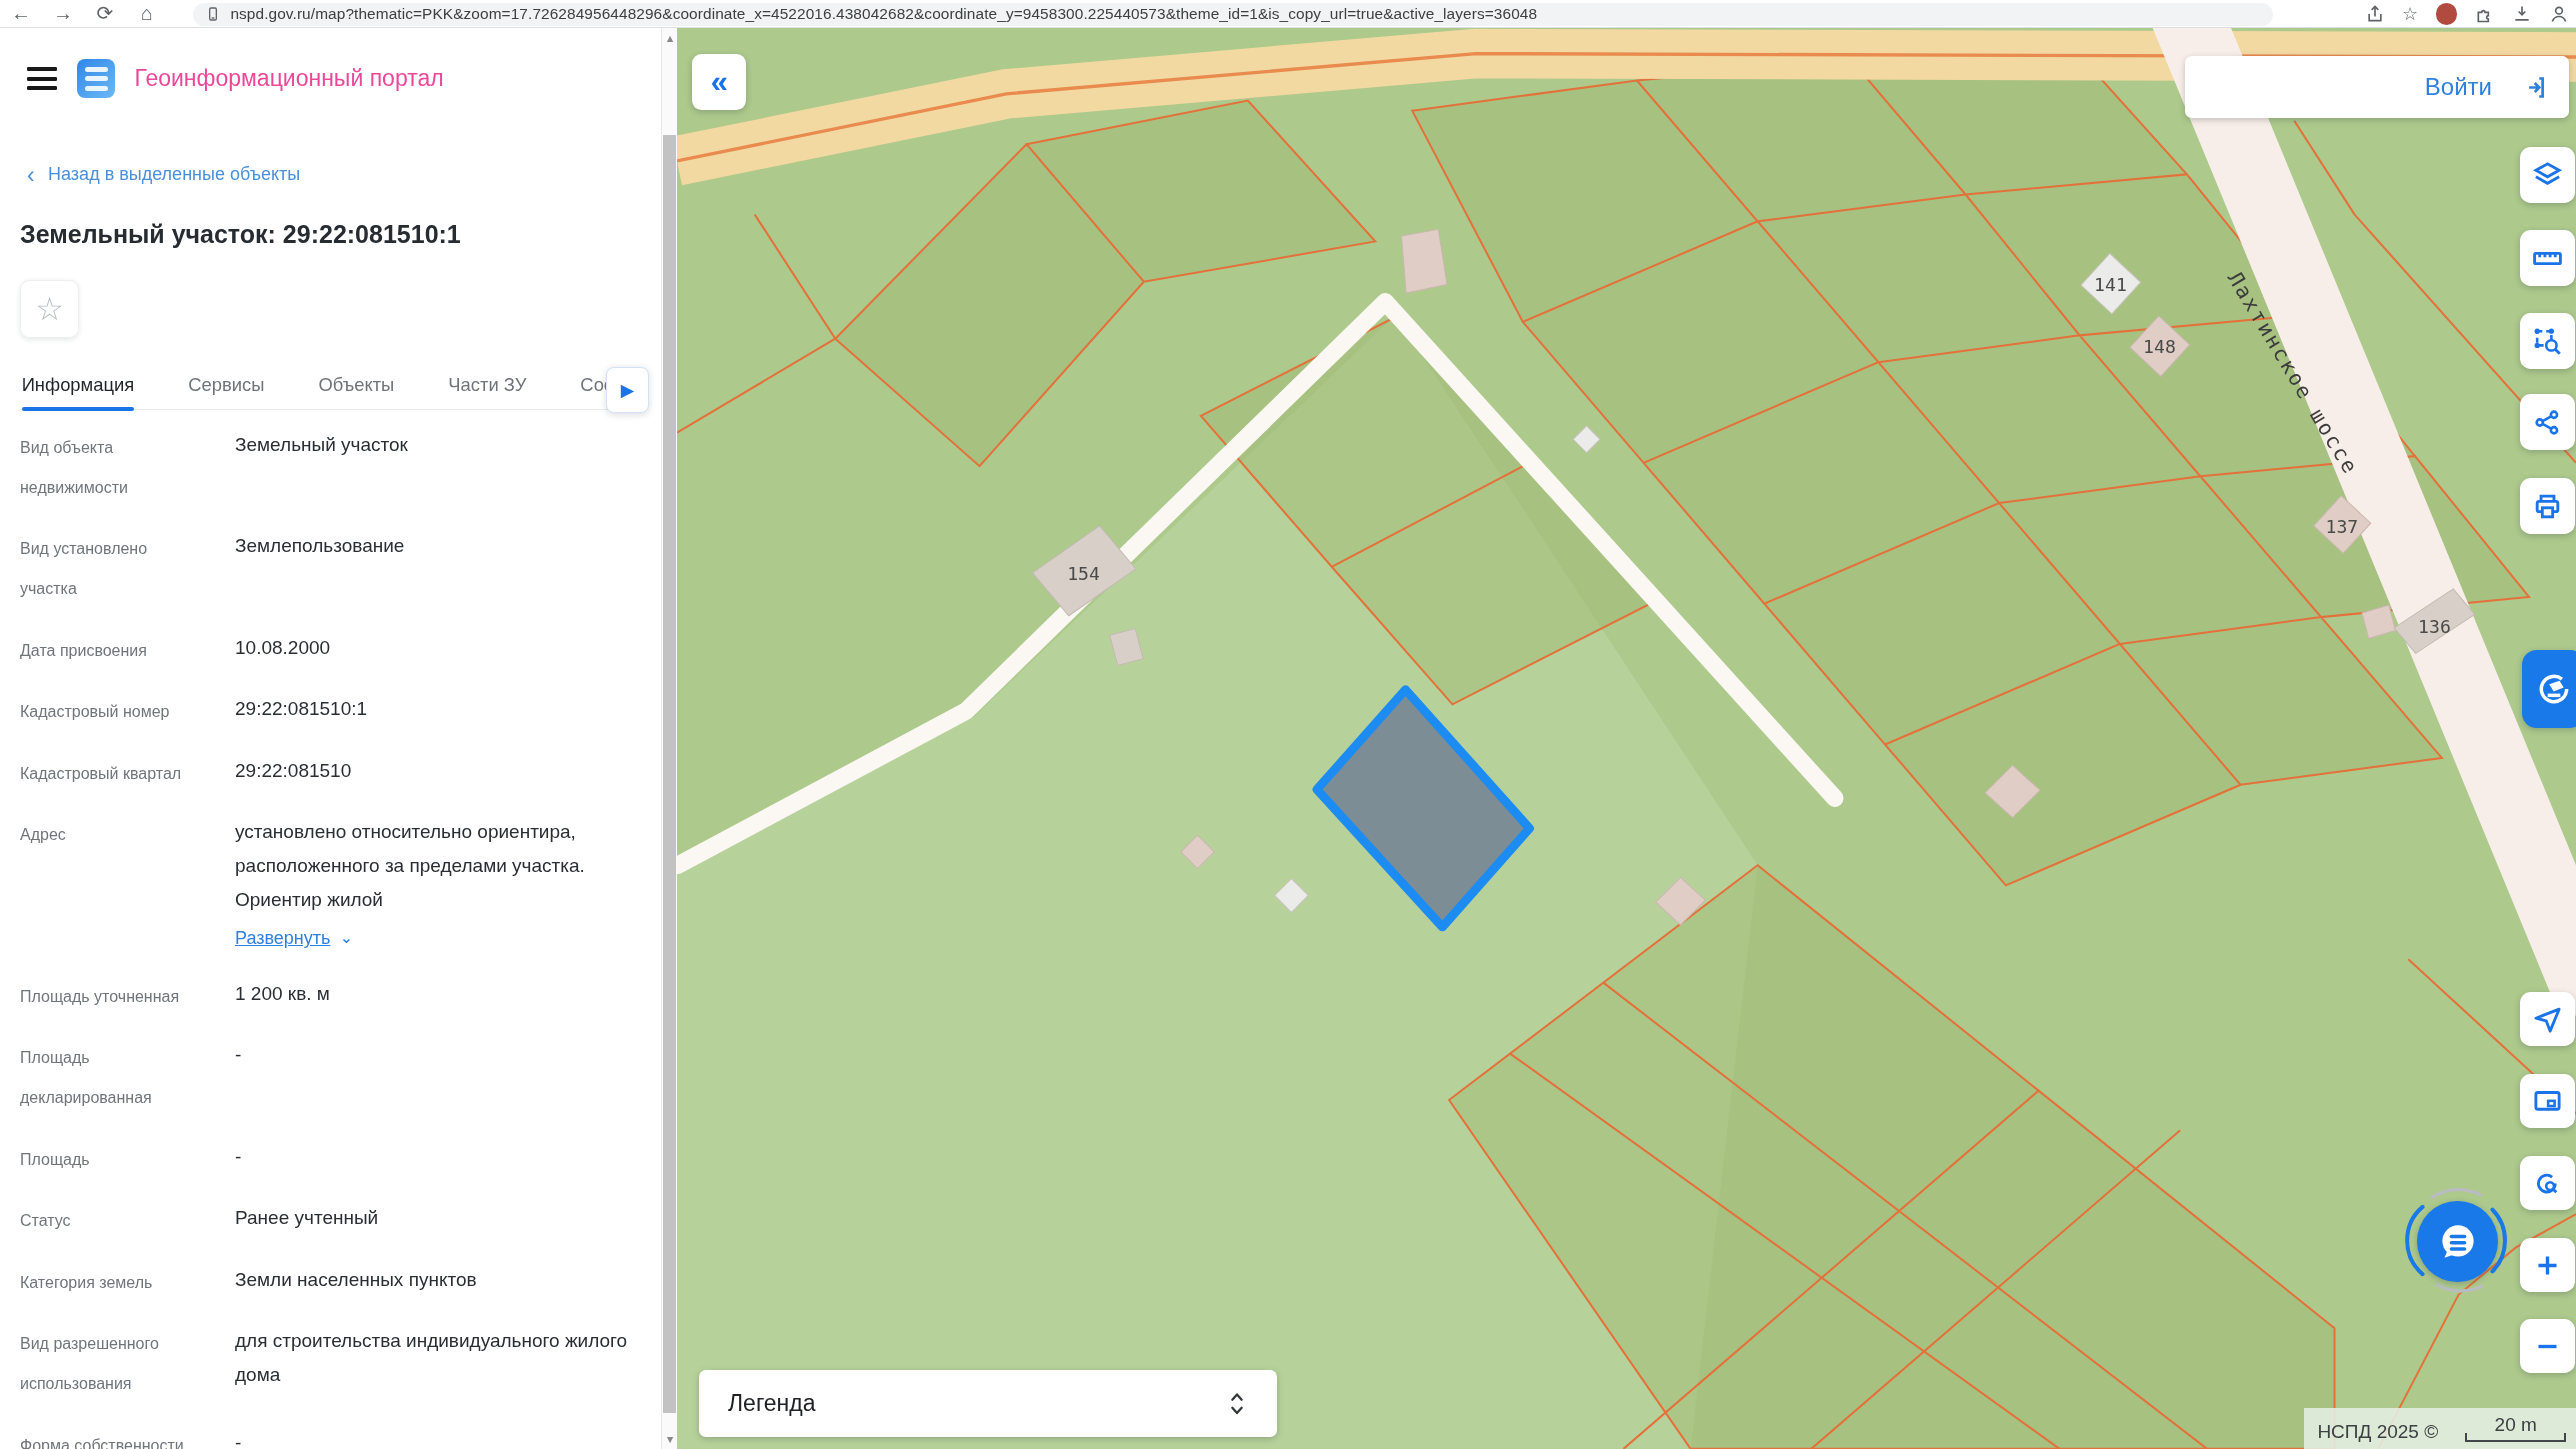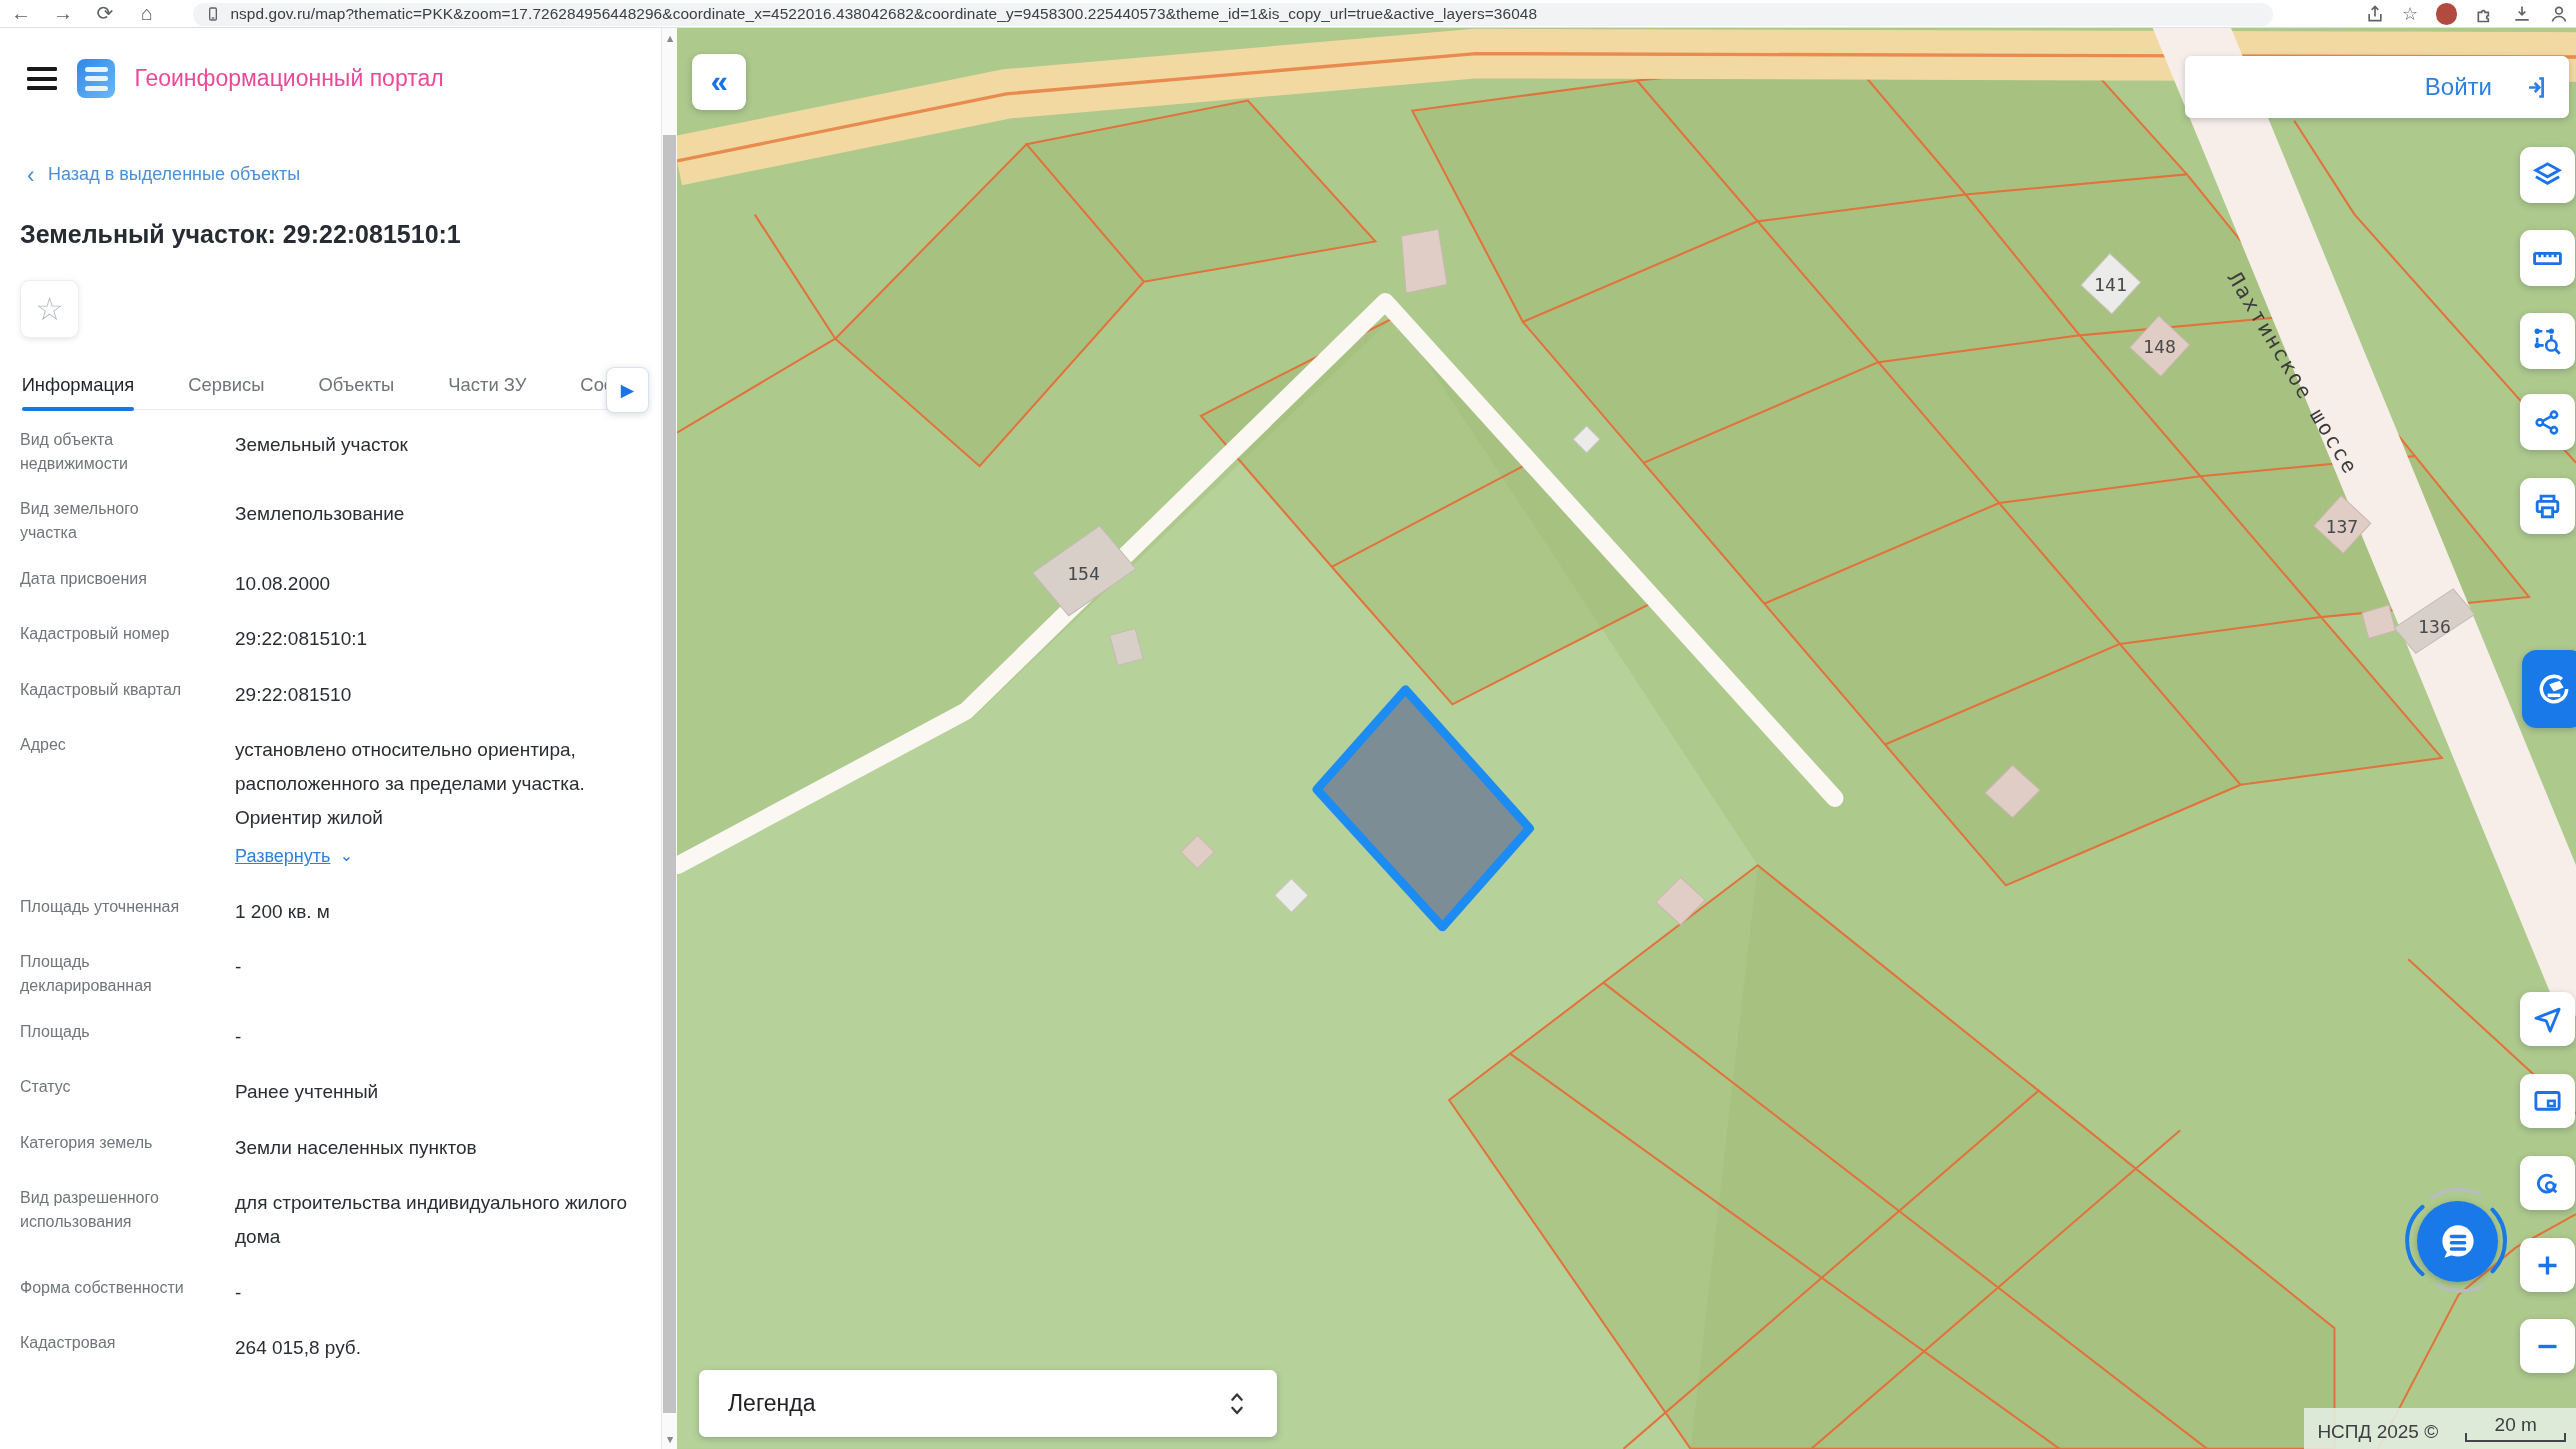--- a/index.html
+++ b/index.html
@@ -40,21 +40,21 @@
   .tab.active { color:#1f242b; }
   .tab.active::after { content:''; position:absolute; left:0; right:0; bottom:-14.8px; height:4px;
     background:#1a73e8; border-radius:2px; }
   .tab.cut { width:59px; overflow:hidden; }
   .tab-more { position:absolute; left:606px; top:339px; width:43px; height:46px; background:#fff;
     border:1.3px solid #d4e2f7; border-radius:8px; box-shadow:0 1.3px 6.7px rgba(60,64,67,.18);
     display:flex; align-items:center; justify-content:center; }
   .tab-more span { color:#1a73e8; font-size:17.4px; }
   .fields { margin:17.4px 20px 0 20px; }
   .field { display:flex; margin-bottom:21.5px; }
-  .flabel { flex:0 0 178px; margin-right:37px; font-size:16px; color:#70757c; line-height:24px; }
+  .flabel { flex:0 0 178px; margin-right:37px; font-size:16px; color:#70757c; line-height:40px; }
   .fvalue { flex:1; font-size:19px; color:#2a2e34; line-height:34px; }
   .expand { display:flex; align-items:center; gap:9.4px; margin-top:4px; color:#2f80de; }
   .expand u { font-size:18px; }
   .expand b { font-size:16px; font-weight:normal; }
 
   
   .sb-scroll { position:absolute; left:661px; top:28px; width:16px; height:1421px; background:#fafafa;
     border-left:0.7px solid #e8e8e8; }
   .sb-thumb { position:absolute; left:1.3px; top:107px; width:12.7px; height:1278px; background:#c2c2c2; }
   .sb-arr { position:absolute; left:0; width:16px; text-align:center; color:#8a8a8a; font-size:10.7px; }
@@ -151,21 +151,21 @@
     </div>
   <div class="tab-more">
     <span>▶</span>
   </div>
   <div class="fields">
       <div class="field">
         <div class="flabel">Вид объекта недвижимости</div>
         <div class="fvalue">Земельный участок</div>
       </div>
       <div class="field">
-        <div class="flabel">Вид земельного участка</div>
+        <div class="flabel">Вид установлено участка</div>
         <div class="fvalue">Землепользование</div>
       </div>
       <div class="field">
         <div class="flabel">Дата присвоения</div>
         <div class="fvalue">10.08.2000</div>
       </div>
       <div class="field">
         <div class="flabel">Кадастровый номер</div>
         <div class="fvalue">29:22:081510:1</div>
       </div>

